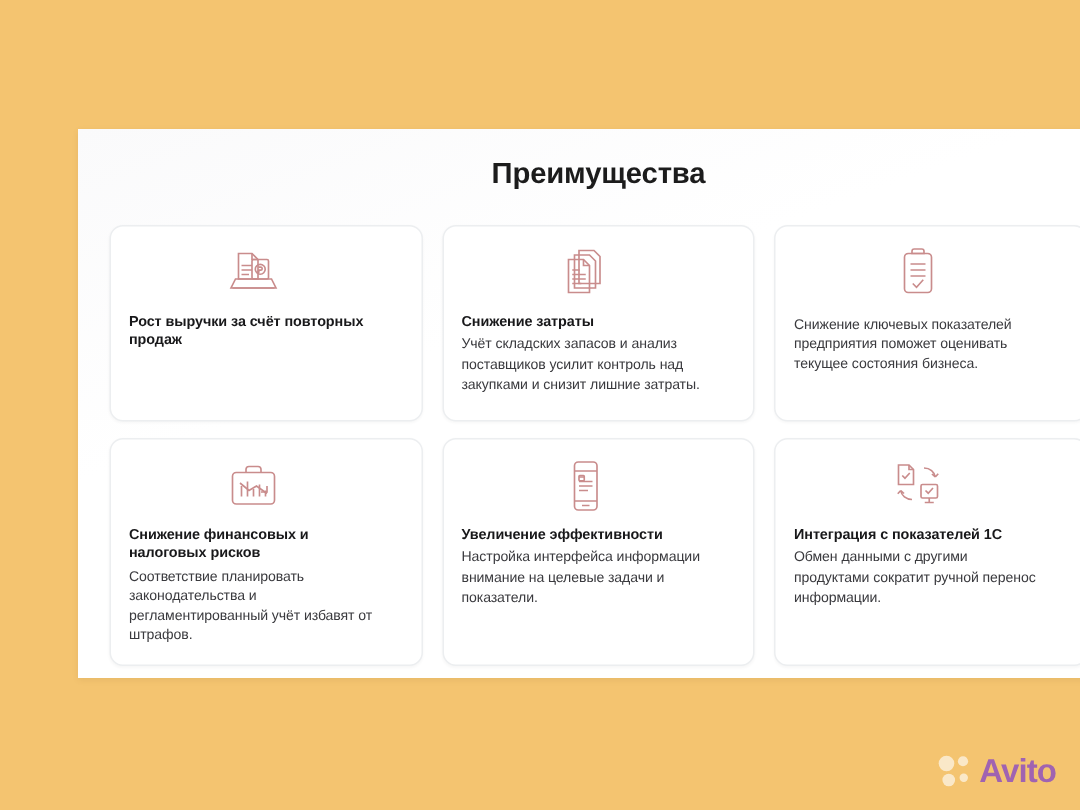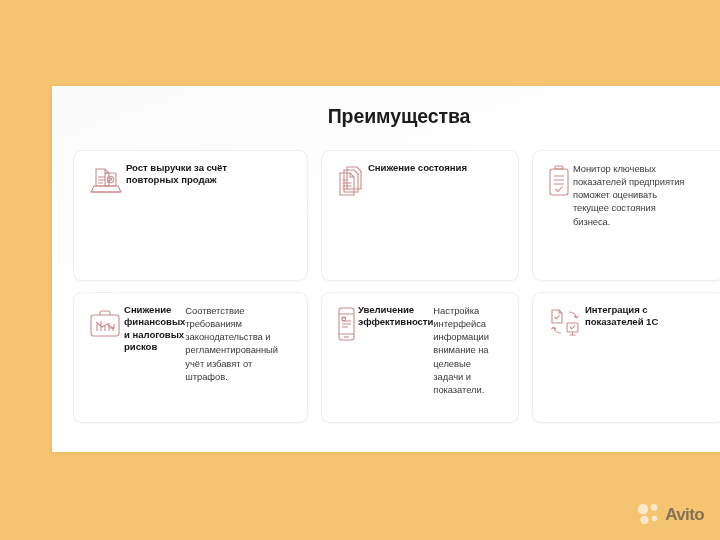--- a/index.html
+++ b/index.html
@@ -45,21 +45,21 @@
     padding: 22px 21px 0 21px;
   }
 
   .card {
     background: #ffffff;
     border: 1px solid #eceef0;
     border-radius: 9px;
     padding: 11px 29px 13px 12px;
     min-height: 131px;
     display: flex;
-    flex-direction: row;
+    flex-direction: column;
     box-shadow: 0 1px 2px rgba(30, 30, 40, 0.035);
   }
 
   .card-icon {
     height: 40px;
     display: flex;
     align-items: center;
     justify-content: center;
     margin-bottom: 7px;
   }
@@ -93,23 +93,23 @@
     align-items: center;
     gap: 5px;
     opacity: 0.62;
   }
 
   .watermark-logo {
     display: block;
   }
 
   .watermark-text {
-    font-size: 17px;
+    font-size: 22px;
     font-weight: bold;
-    color: #404040;
+    color: #6d28d9;
     letter-spacing: -0.6px;
     line-height: 1;
   }
 </style>
 </head>
 <body>
 
 <div class="panel">
 
   <div class="panel-title">Преимущества</div>
@@ -135,47 +135,48 @@
     <div class="card">
       <div class="card-icon">
         <svg width="34" height="36" viewBox="0 0 34 36" fill="none" stroke="#C98C8C" stroke-width="1.1">
           <path d="M13 3 h10 l4 4 v18 h-14 z"></path>
           <path d="M10 6 h10 l4 4 v18 h-14 z"></path>
           <path d="M6 9 h10 l4 4 v18 h-14 z"></path>
           <path d="M16 9 v4 h4"></path>
           <path d="M8.5 16 h5 M8.5 19 h9 M8.5 22 h9 M8.5 25 h6"></path>
         </svg>
       </div>
-      <div class="card-title">Снижение состояния</div>
+      <div class="card-title">Снижение затраты</div>
+      <div class="card-text">Учёт складских запасов и анализ поставщиков усилит контроль над закупками и снизит лишние затраты.</div>
     </div>
 
     <div class="card">
       <div class="card-icon">
         <svg width="28" height="36" viewBox="0 0 28 36" fill="none" stroke="#C98C8C" stroke-width="1.1">
           <rect x="5" y="5" width="18" height="26" rx="2.5"></rect>
           <path d="M10 5 v-1.5 a1.5 1.5 0 0 1 1.5 -1.5 h5 a1.5 1.5 0 0 1 1.5 1.5 v1.5 z"></path>
           <path d="M9 12 h10 M9 16 h10 M9 20 h10"></path>
           <path d="M10.5 25 l2.5 2.5 l4.5 -5"></path>
         </svg>
       </div>
-      <div class="card-text">Монитор ключевых показателей предприятия поможет оценивать текущее состояния бизнеса.</div>
+      <div class="card-text">Снижение ключевых показателей предприятия поможет оценивать текущее состояния бизнеса.</div>
     </div>
 
     <div class="card">
       <div class="card-icon">
         <svg width="38" height="32" viewBox="0 0 38 32" fill="none" stroke="#C98C8C" stroke-width="1.1">
           <path d="M14 7 v-2 a2 2 0 0 1 2 -2 h6 a2 2 0 0 1 2 2 v2"></path>
           <rect x="5" y="7" width="28" height="21" rx="2.5"></rect>
           <path d="M11 23 v-7 M15 23 v-10 M19 23 v-5 M23 23 v-8 M27 23 v-4"></path>
           <path d="M10 14 l6 5 l5 -3 l7 5"></path>
           <path d="M28 16 v4 h-4"></path>
         </svg>
       </div>
       <div class="card-title">Снижение финансовых и налоговых рисков</div>
-      <div class="card-text">Соответствие требованиям законодательства и регламентированный учёт избавят от штрафов.</div>
+      <div class="card-text">Соответствие планировать законодательства и регламентированный учёт избавят от штрафов.</div>
     </div>
 
     <div class="card">
       <div class="card-icon">
         <svg width="24" height="38" viewBox="0 0 24 38" fill="none" stroke="#C98C8C" stroke-width="1.1">
           <rect x="5" y="3" width="15" height="32" rx="2.5"></rect>
           <path d="M5 9 h15 M5 29 h15"></path>
           <path d="M8 13 h4 M8 16 h9 M8 19 h9 M8 22 h6"></path>
           <rect x="8" y="12" width="3.5" height="3.5" rx="0.5"></rect>
           <path d="M10 32 h5"></path>
@@ -192,20 +193,21 @@
           <path d="M14 4 v3 h3"></path>
           <path d="M9.5 11 l1.8 1.8 l3.2 -3.5"></path>
           <path d="M24 6 c4 0 7 2.5 7.5 6 M31.5 12 l-2.2 -2 M31.5 12 l2 -2.2"></path>
           <path d="M16 27 c-4 0 -7 -2.5 -7.5 -6 M8.5 21 l2.2 2 M8.5 21 l-2 2.2"></path>
           <rect x="22" y="17" width="11" height="9" rx="1"></rect>
           <path d="M25 21 l1.8 1.8 l3.2 -3.5"></path>
           <path d="M27.5 26 v3 M24.5 29 h6"></path>
         </svg>
       </div>
       <div class="card-title">Интеграция с показателей 1С</div>
+      <div class="card-text">Обмен данными с другими продуктами сократит ручной перенос информации.</div>
     </div>
 
   </div>
 </div>
 
 <div class="watermark">
   <svg class="watermark-logo" width="24" height="24" viewBox="0 0 24 24">
     <circle cx="7" cy="7" r="5.2" fill="#ffffff"></circle>
     <circle cx="18" cy="5.5" r="3.4" fill="#ffffff"></circle>
     <circle cx="8.5" cy="18" r="4.2" fill="#ffffff"></circle>

